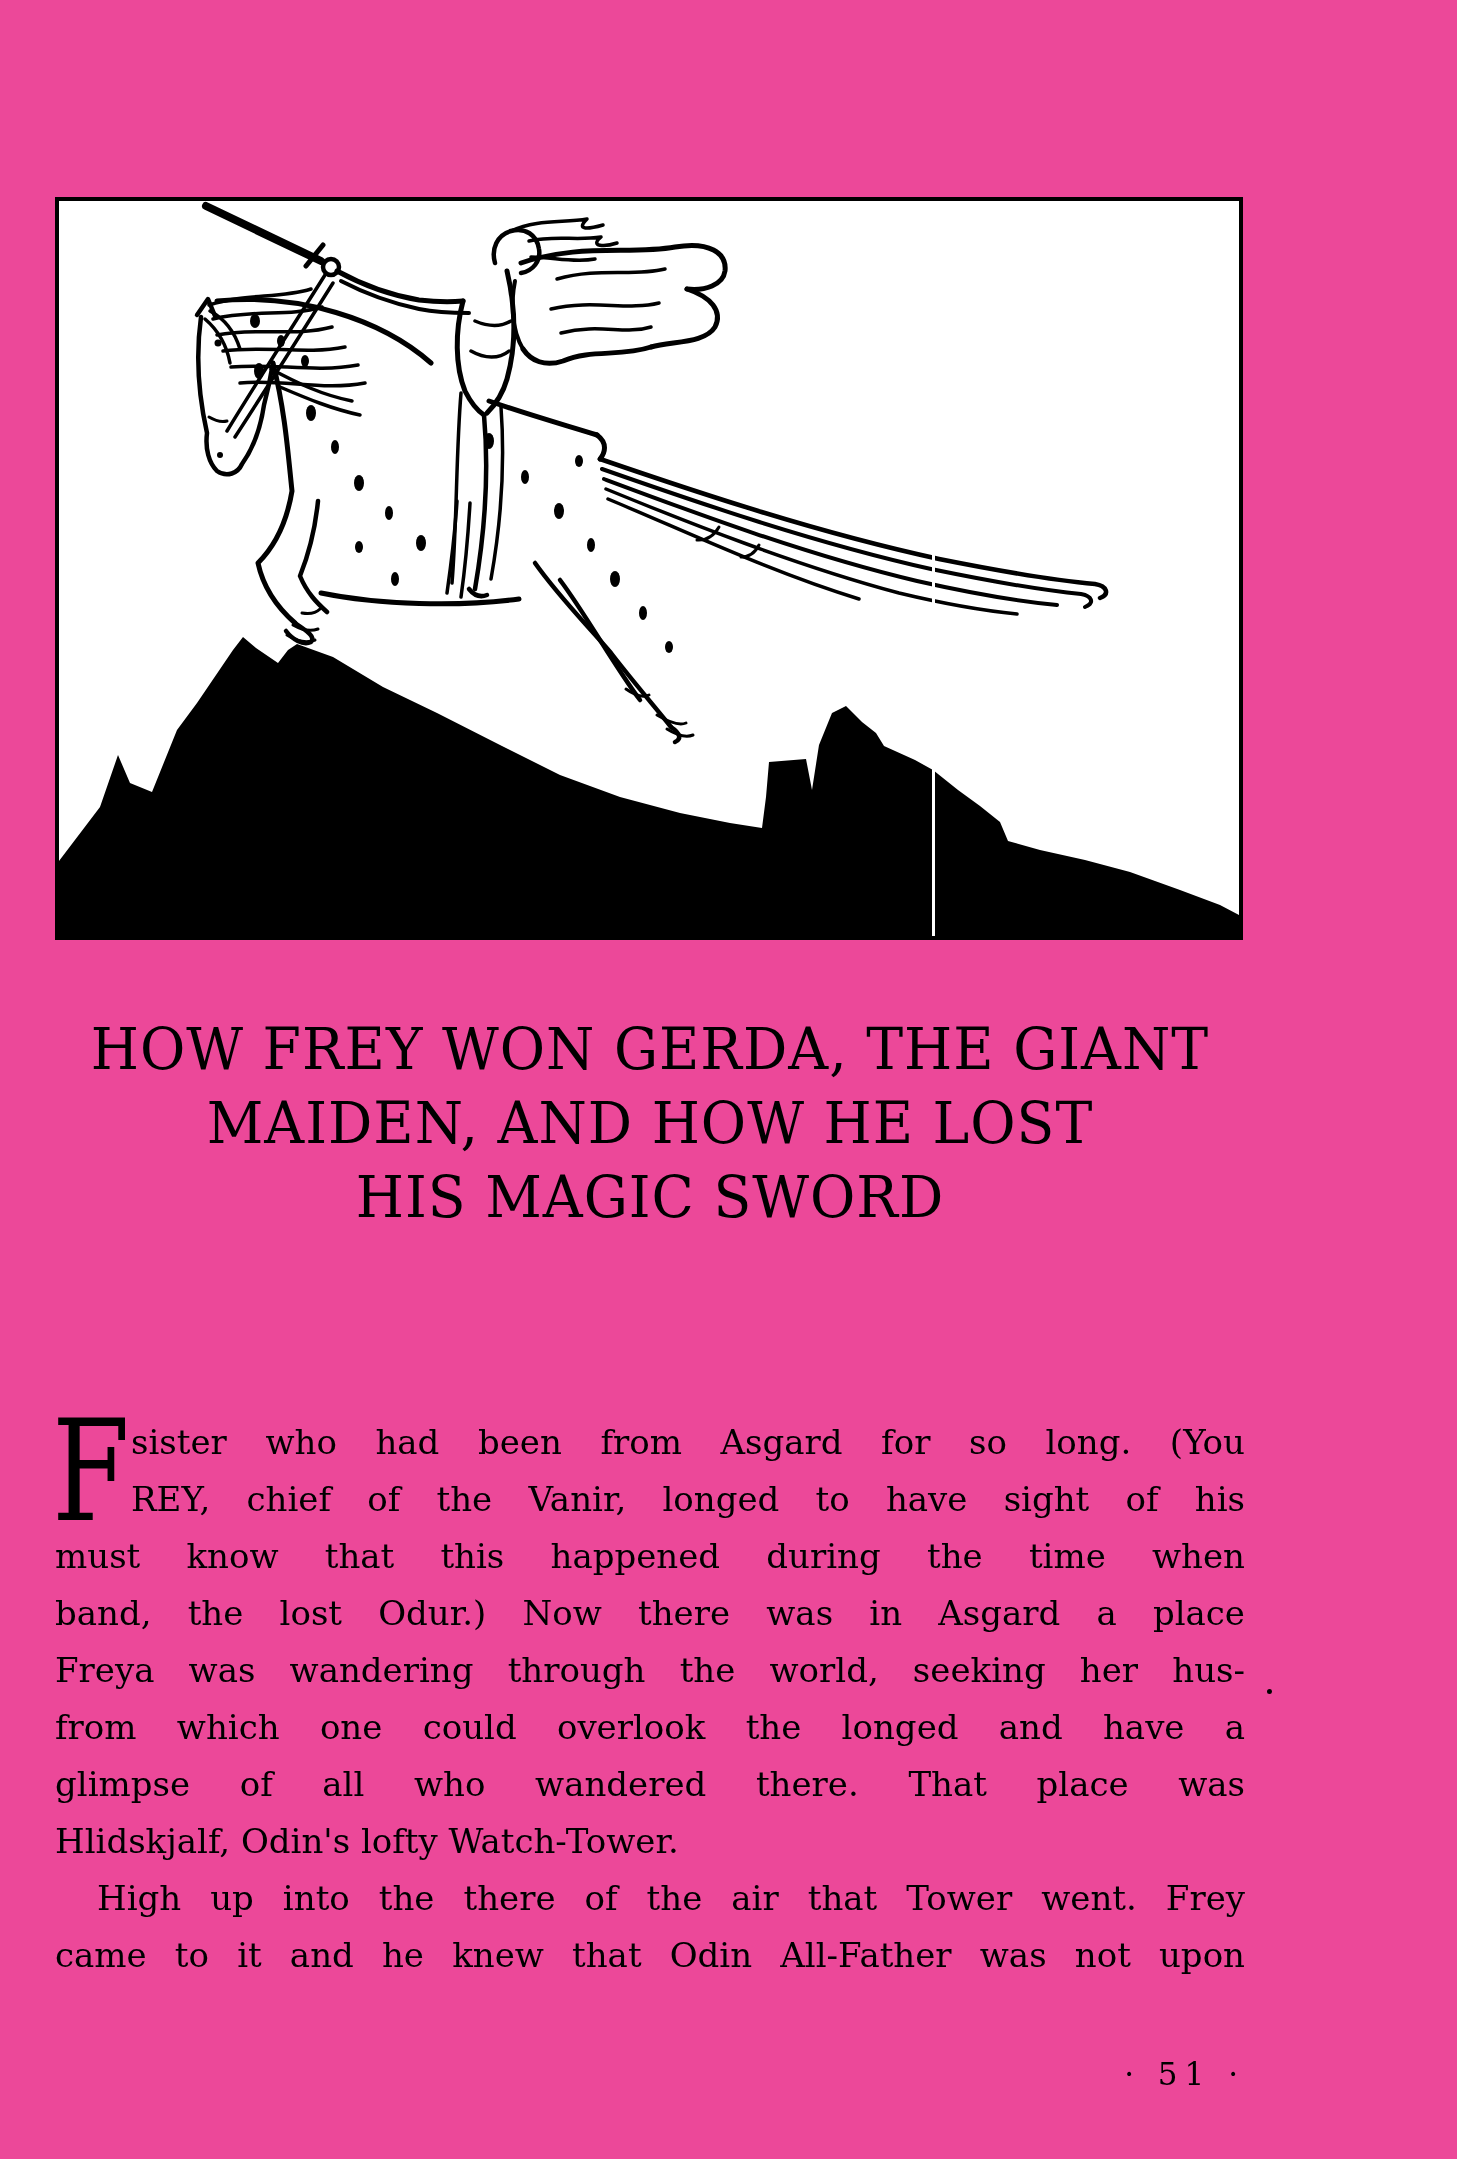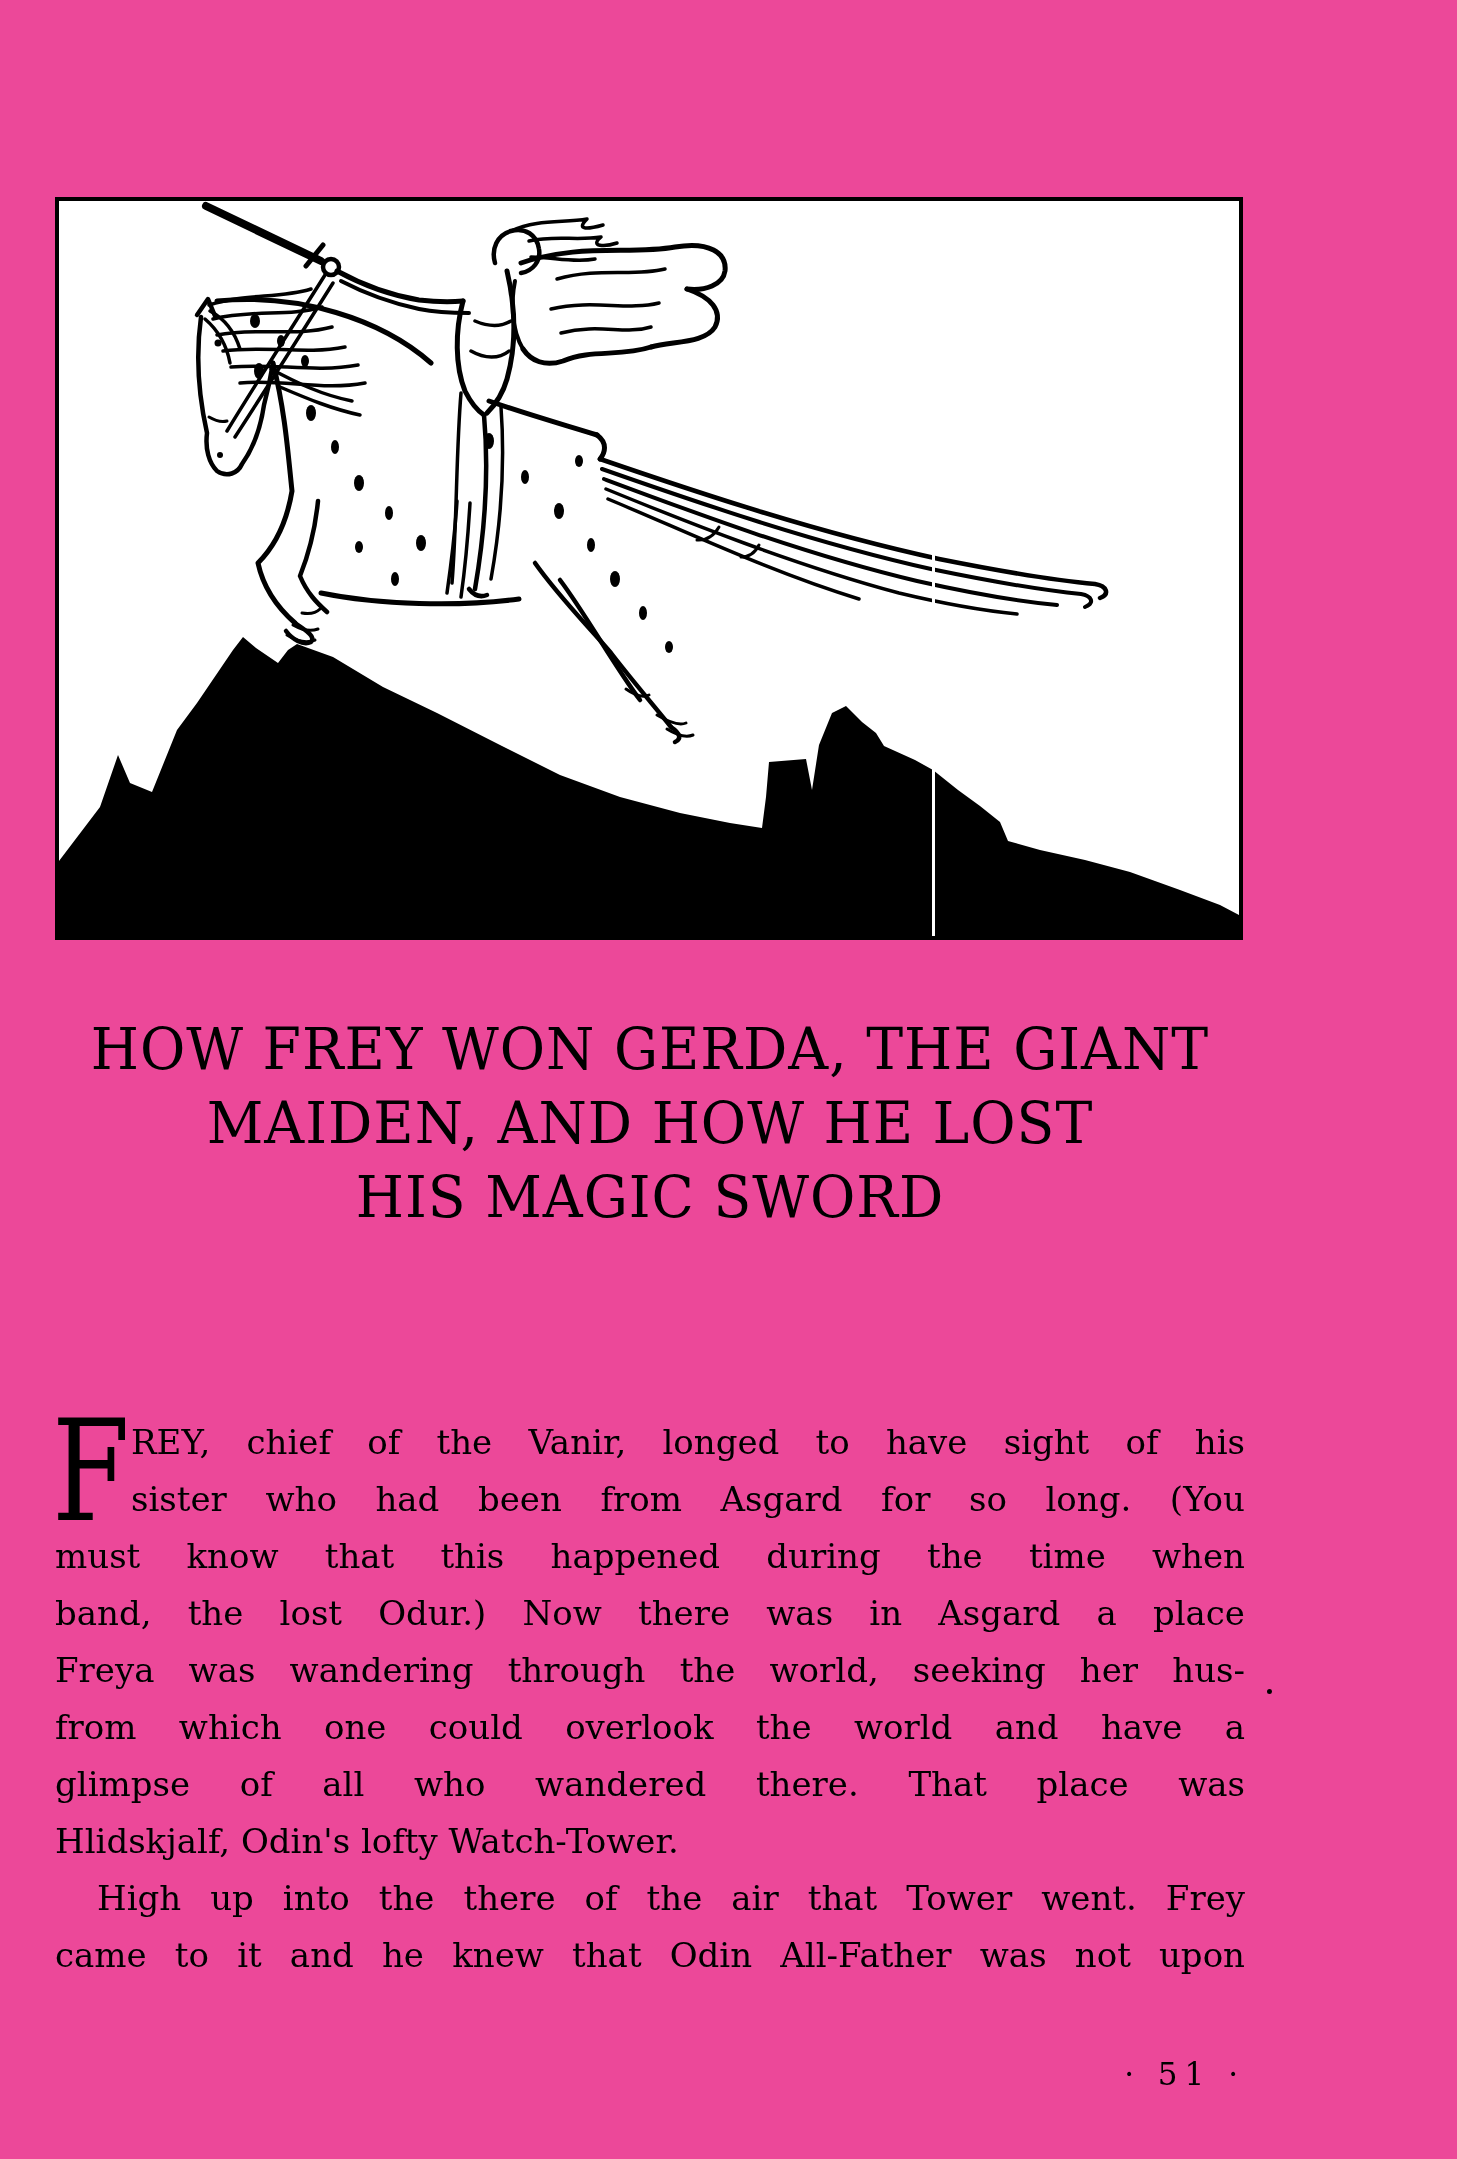--- a/index.html
+++ b/index.html
@@ -176,26 +176,26 @@
 
   <div class="title-block">
     <div class="title-line">HOW FREY WON GERDA, THE GIANT</div>
     <div class="title-line">MAIDEN, AND HOW HE LOST</div>
     <div class="title-line">HIS MAGIC SWORD</div>
   </div>
 
   <div class="body-block">
     <div class="para">
       <span class="dropcap">F</span>
+      <div class="line dc-indent">sister who had been from Asgard for so long. (You</div>
       <div class="line dc-indent">REY, chief of the Vanir, longed to have sight of his</div>
-      <div class="line dc-indent">sister who had been from Asgard for so long. (You</div>
       <div class="line">must know that this happened during the time when</div>
       <div class="line">band, the lost Odur.) Now there was in Asgard a place</div>
       <div class="line">Freya was wandering through the world, seeking her hus-</div>
-      <div class="line">from which one could overlook the world and have a</div>
+      <div class="line">from which one could overlook the longed and have a</div>
       <div class="line">glimpse of all who wandered there. That place was</div>
       <div class="line no-just">Hlidskjalf, Odin's lofty Watch-Tower.</div>
     </div>
     <div class="para">
       <div class="line p-indent">High up into the there of the air that Tower went. Frey</div>
       <div class="line">came to it and he knew that Odin All-Father was not upon</div>
     </div>
   </div>
 
   <div class="margin-dot"></div>

